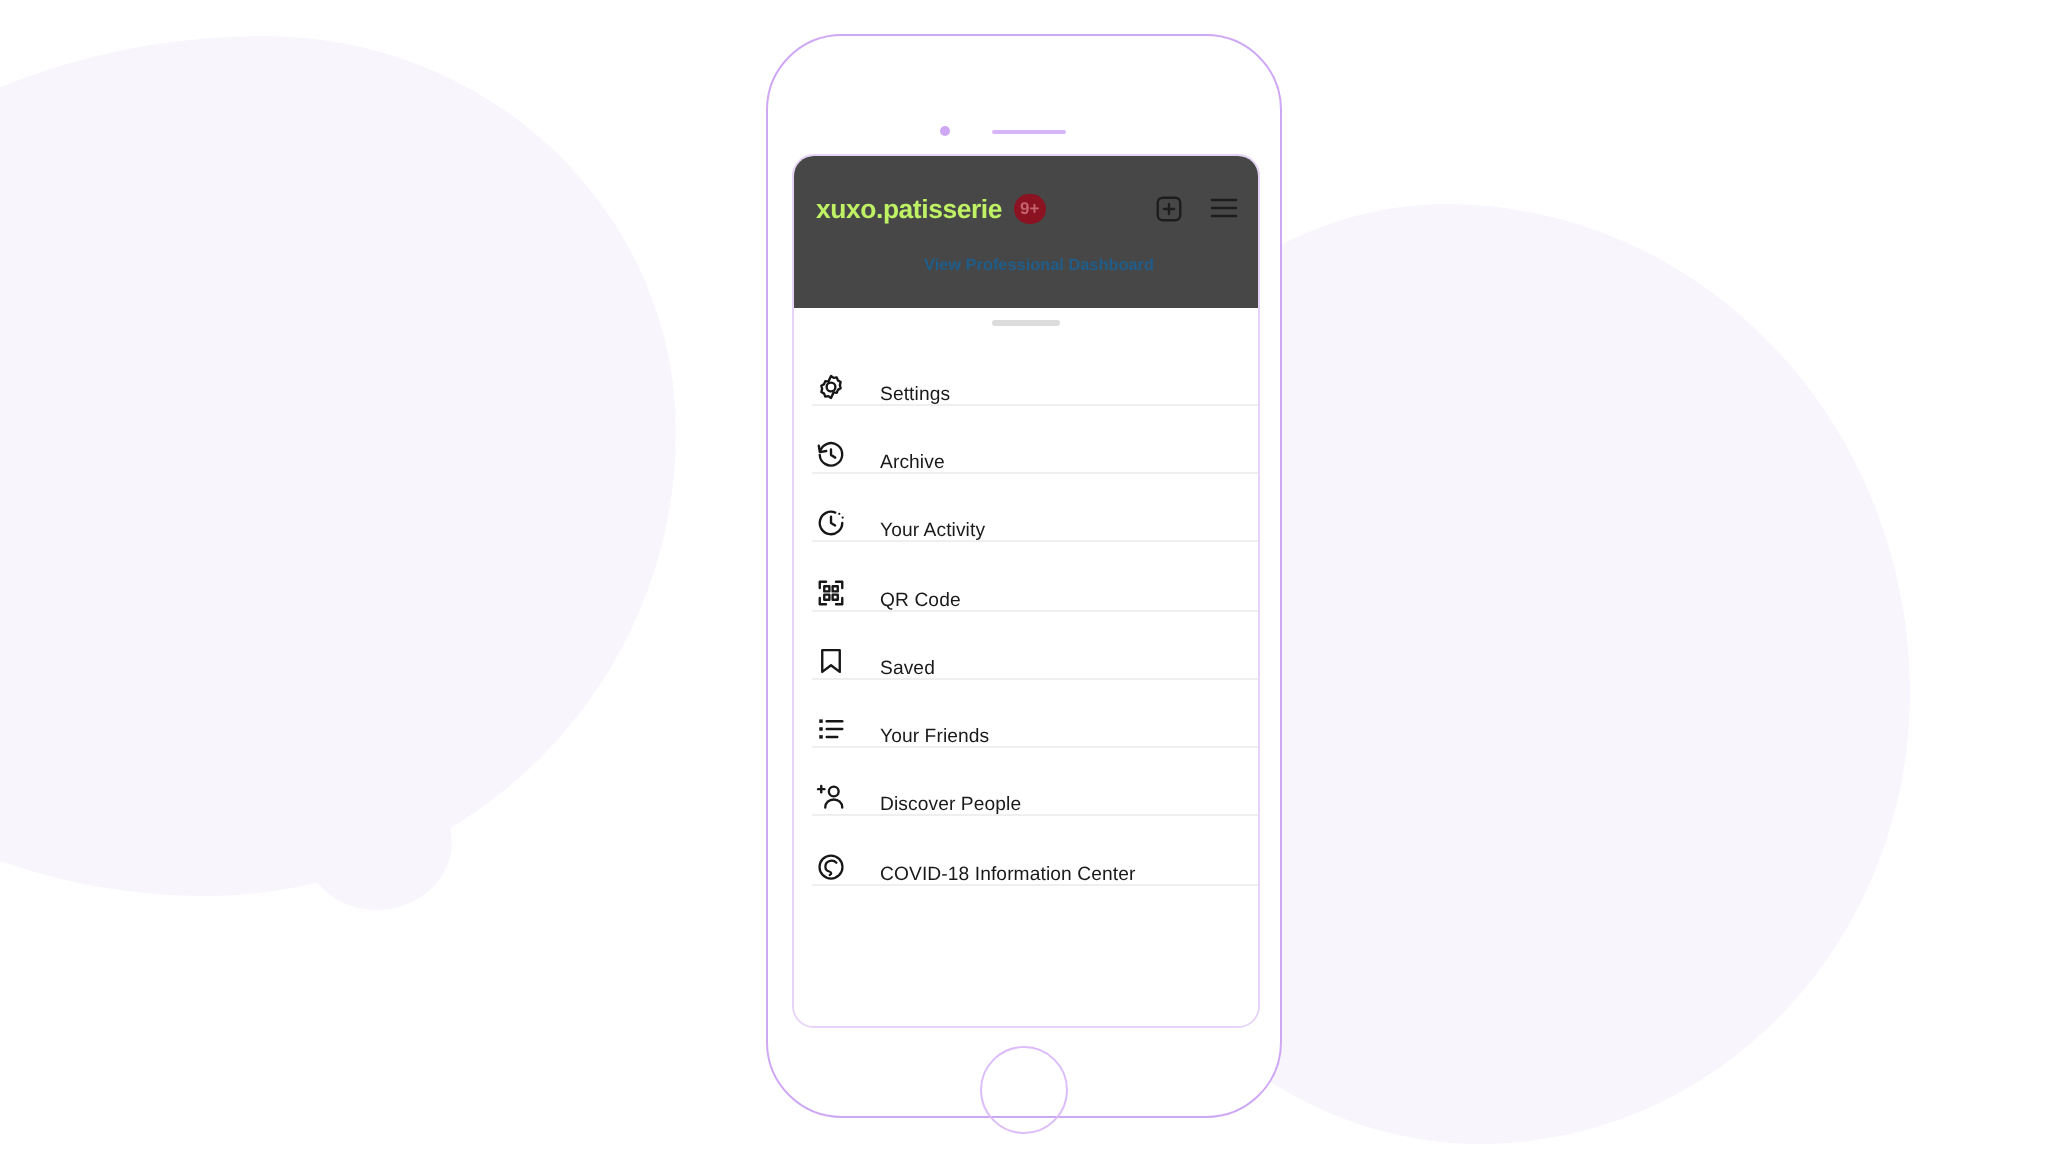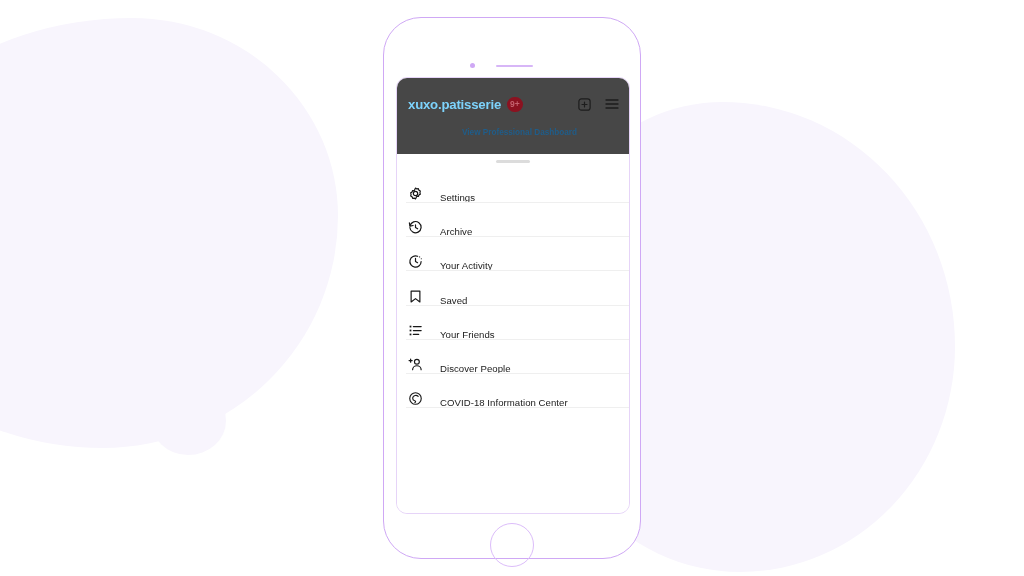--- a/index.html
+++ b/index.html
@@ -114,21 +114,21 @@
   }
   .header-row {
     display: flex;
     align-items: center;
     height: 52px;
     padding: 0 9px 0 11px;
   }
   .username {
     font-size: 13.2px;
     font-weight: bold;
-    color: #7dd3fc;
+    color: #bef264;
     letter-spacing: -0.2px;
     white-space: nowrap;
   }
   .badge {
     margin-left: 6px;
     min-width: 15px;
     height: 15px;
     padding: 0 3px;
     border-radius: 8px;
     background: #8b1220;
@@ -292,20 +292,35 @@
                 <path d="M21 12a9 9 0 1 1-5.6-8.35"></path>
                 <circle cx="18.6" cy="4.6" r="0.9" fill="currentColor" stroke="none"></circle>
                 <circle cx="21.3" cy="7.6" r="0.9" fill="currentColor" stroke="none"></circle>
                 <polyline points="12,7 12,12 15.3,14"></polyline>
               </svg>
             </span>
             <span class="menu-label">Your Activity</span>
           </div>
 
 
+          <div class="menu-item">
+            <span class="menu-icon">
+              <svg width="15" height="15" viewBox="0 0 24 24" fill="none" stroke="currentColor" stroke-width="1.9" stroke-linecap="round" stroke-linejoin="round">
+                <polyline points="3,8 3,3 8,3"></polyline>
+                <polyline points="16,3 21,3 21,8"></polyline>
+                <polyline points="21,16 21,21 16,21"></polyline>
+                <polyline points="8,21 3,21 3,16"></polyline>
+                <rect x="6.6" y="6.6" width="4.1" height="4.1"></rect>
+                <rect x="13.3" y="6.6" width="4.1" height="4.1"></rect>
+                <rect x="6.6" y="13.3" width="4.1" height="4.1"></rect>
+                <rect x="13.3" y="13.3" width="4.1" height="4.1"></rect>
+              </svg>
+            </span>
+            <span class="menu-label">QR Code</span>
+          </div>
 
           <div class="menu-item">
             <span class="menu-icon">
               <svg width="15" height="15" viewBox="0 0 24 24" fill="none" stroke="currentColor" stroke-width="1.9" stroke-linecap="round" stroke-linejoin="round">
                 <path d="M5 3.3h14v17.4l-7-5.3-7 5.3z"></path>
               </svg>
             </span>
             <span class="menu-label">Saved</span>
           </div>
 

